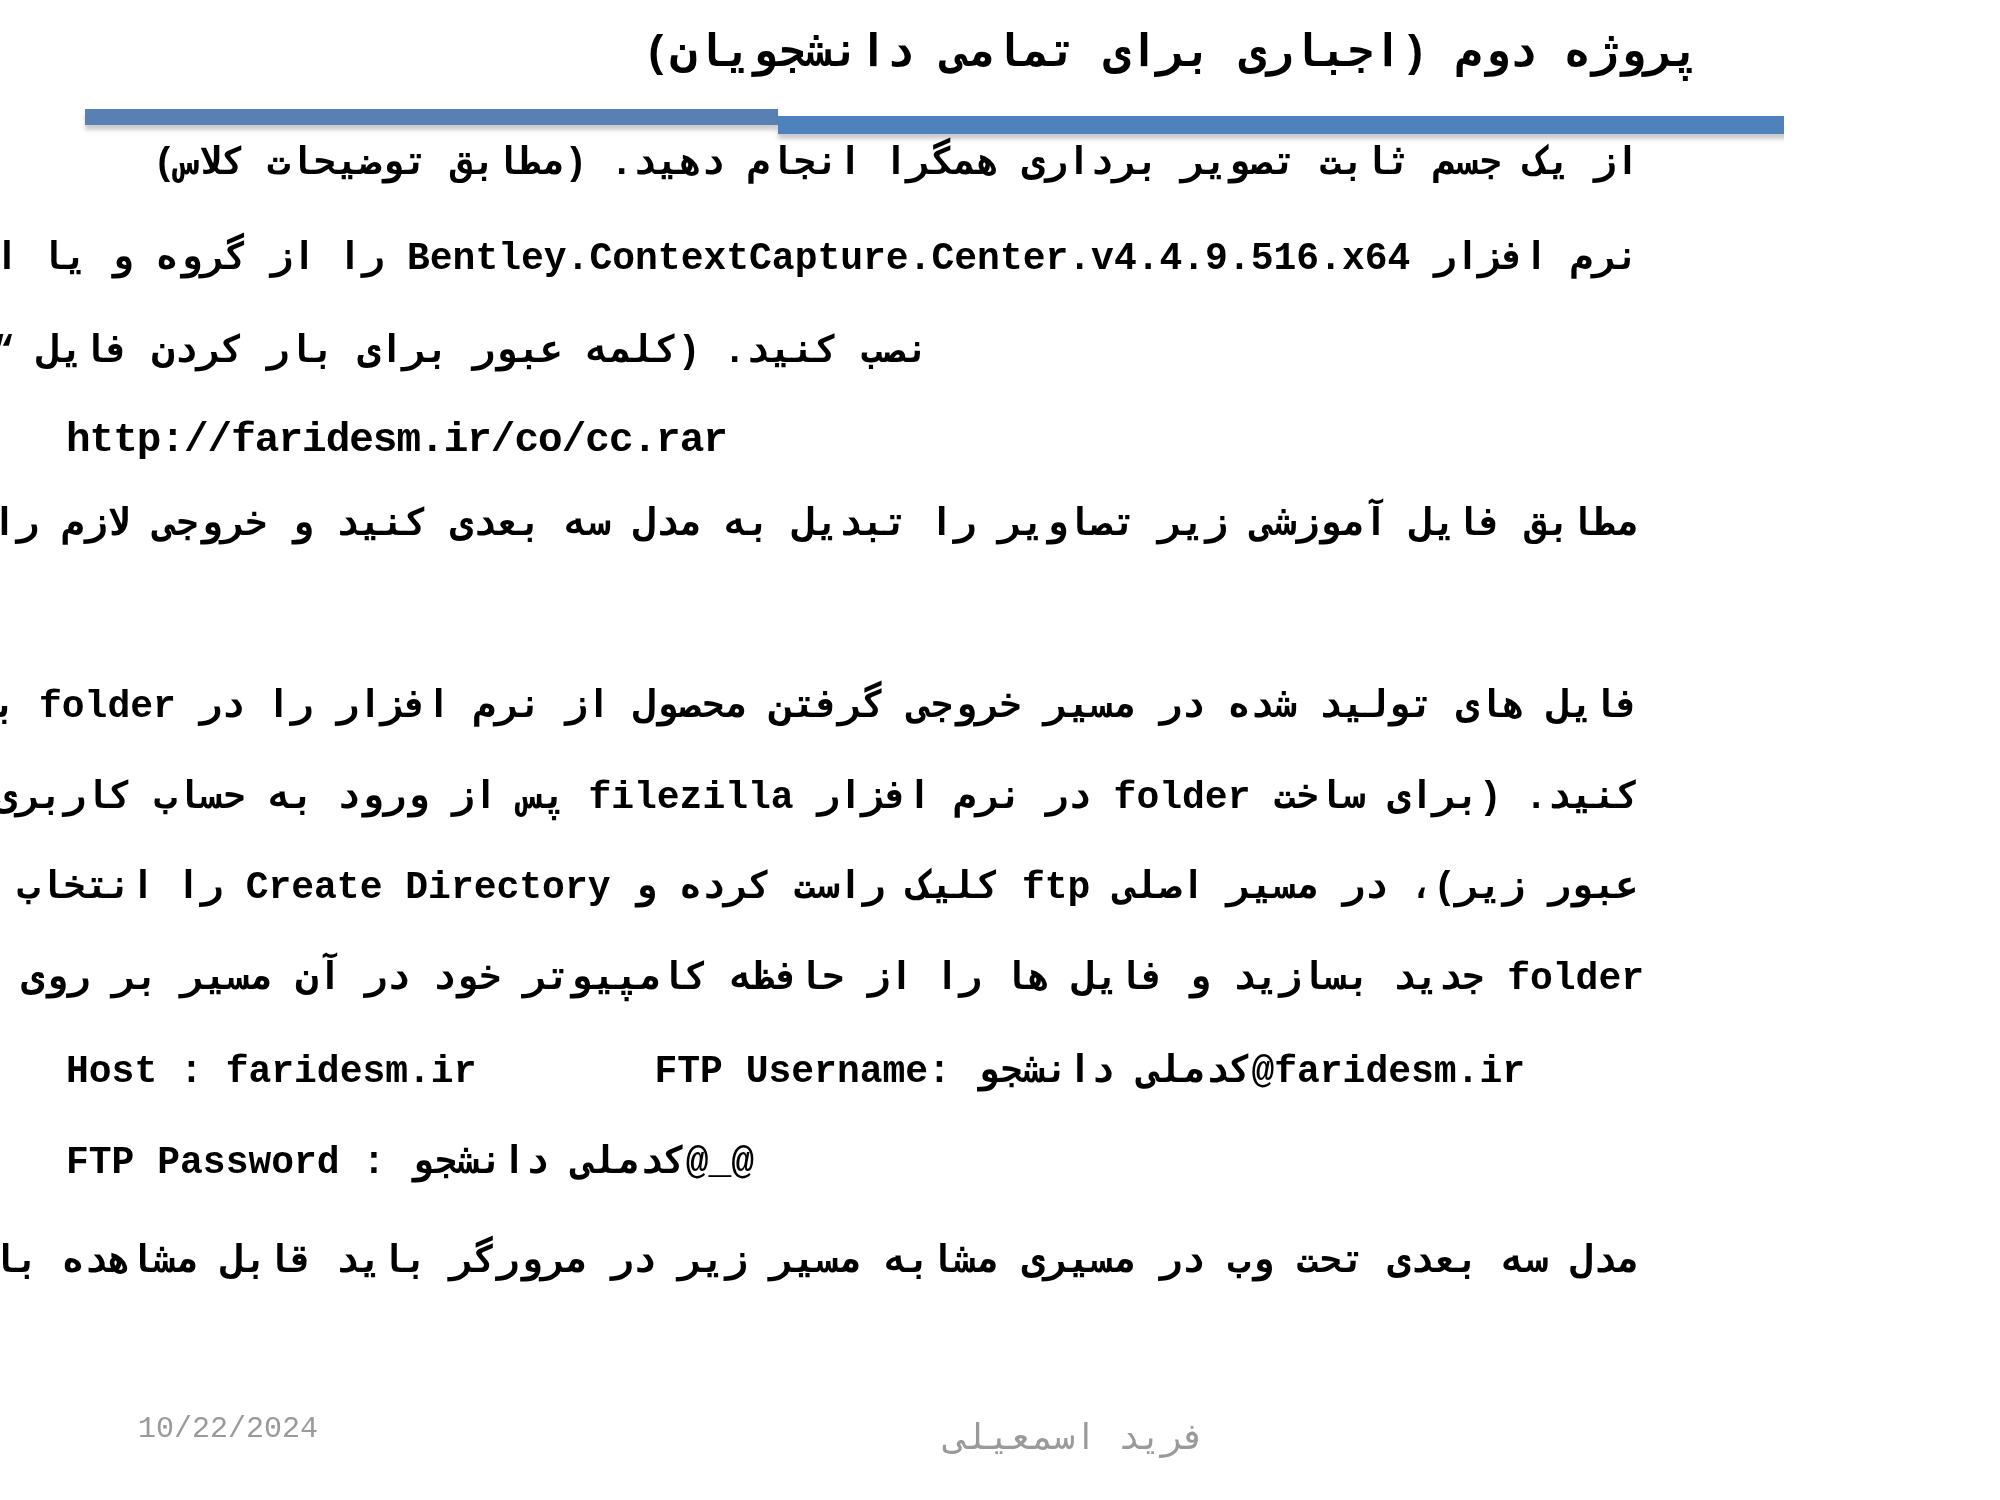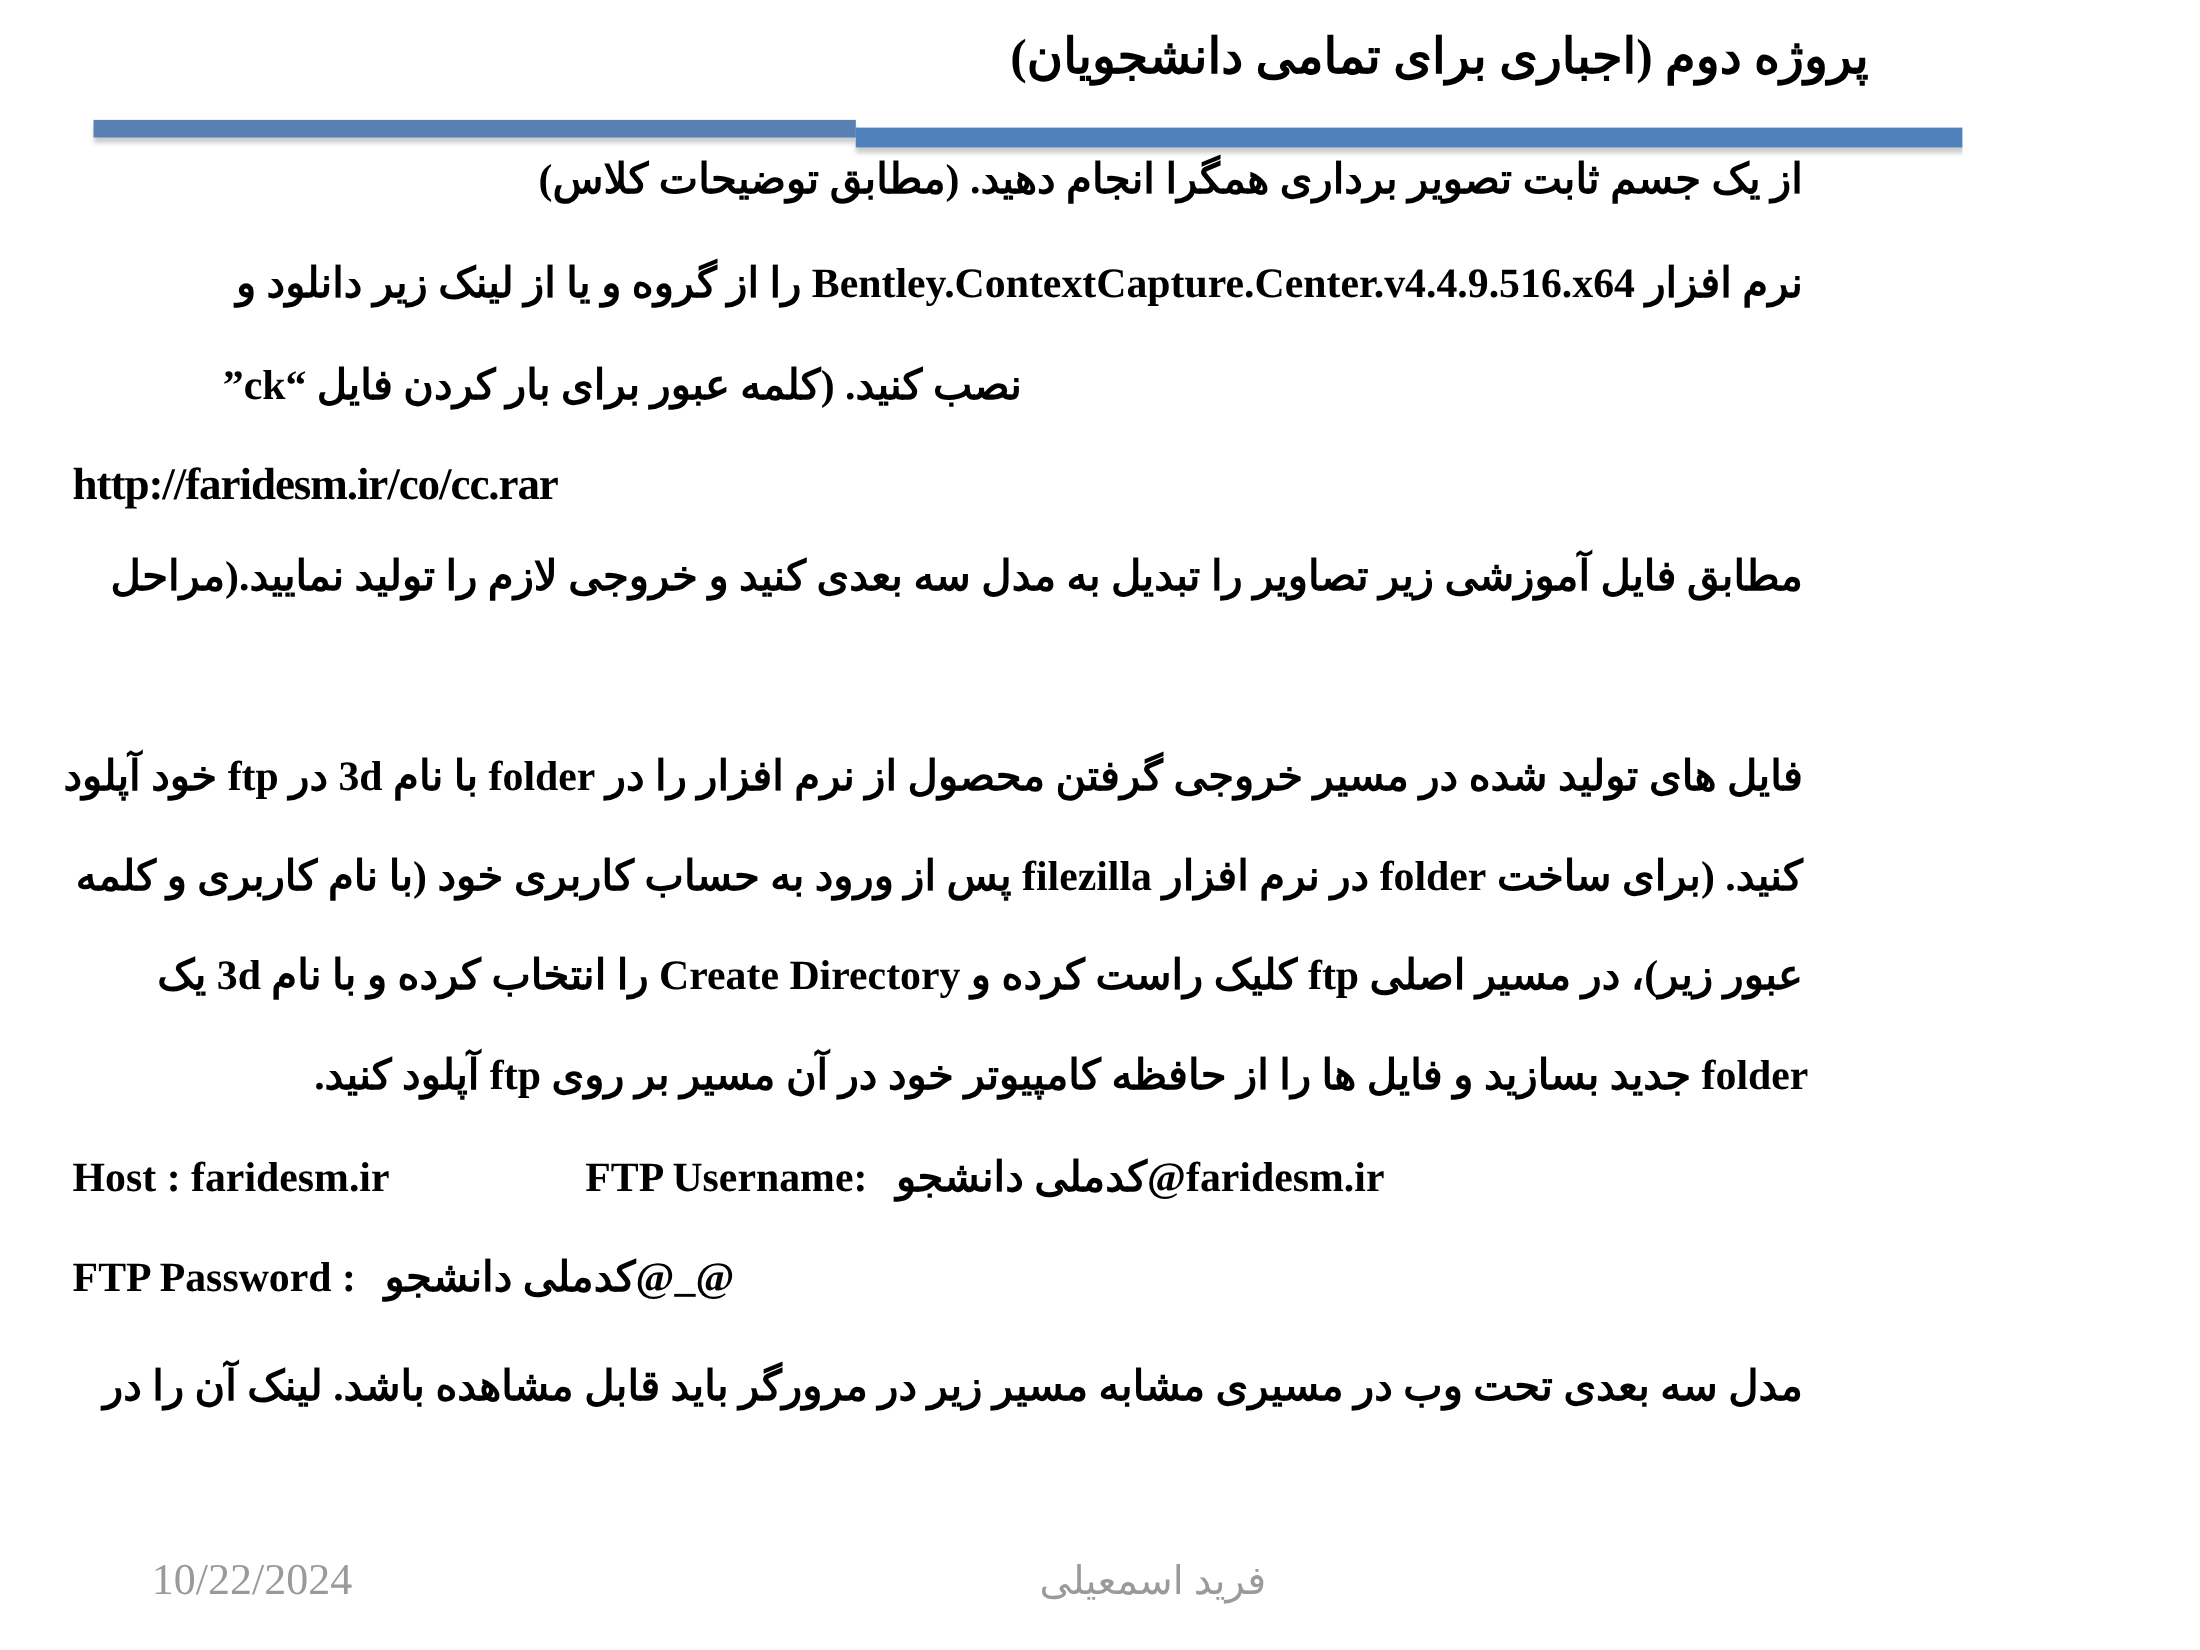--- a/index.html
+++ b/index.html
@@ -1,21 +1,21 @@
 <!DOCTYPE html>
 <html><head>
 <meta charset="utf-8">
 <style>
   html,body{margin:0;padding:0;background:#ffffff;}
   .slide{
     position:relative;
     width:1784px;height:1500px;
     background:#ffffff;
     overflow:hidden;
-    font-family:Liberation Serif, serif;
+    font-family:Liberation Mono, monospace;
     font-weight:700;
     color:#000000;
   }
   .line{position:absolute;white-space:nowrap;font-size:38px;line-height:1.35;}
   .rtl{direction:rtl;text-align:right;}
   .ltr{direction:ltr;text-align:left;}
   .url{font-size:41px;letter-spacing:-1px;z-index:2;}
   .title{
     position:absolute;top:24px;right:85px;
     direction:rtl;text-align:right;
@@ -63,17 +63,17 @@
   <div class="line rtl" style="top:953px;right:140px;">folder جدید بسازید و فایل ها را  از حافظه کامپیوتر خود در آن مسیر بر روی ftp آپلود کنید.</div>
 
   <div class="line ltr" style="top:1137px;left:66px;">
     <span>FTP Password :</span><span class="gap-sm"></span><span>کدملی دانشجو</span><span>@_@</span>
   </div>
 
   <div class="dot" style="left:1898px;top:1254px;"></div>
   <div class="line rtl" style="top:1236px;right:145px;">مدل سه بعدی تحت وب در مسیری مشابه مسیر زیر در مرورگر باید قابل مشاهده باشد. لینک آن را در</div>
 
 
-  <div class="footer-item" style="top:1412px;left:138px;font-size:40px;">10/22/2024</div>
+  <div class="footer-item" style="top:1412px;left:138px;font-size:30px;">10/22/2024</div>
   <div class="footer-item" style="top:1416px;left:945px;font-size:36px;direction:rtl;">فرید اسمعیلی</div>
   <div class="footer-item" style="top:1410px;left:1860px;font-size:34px;">1</div>
 
 </div>
 
 </body></html>

